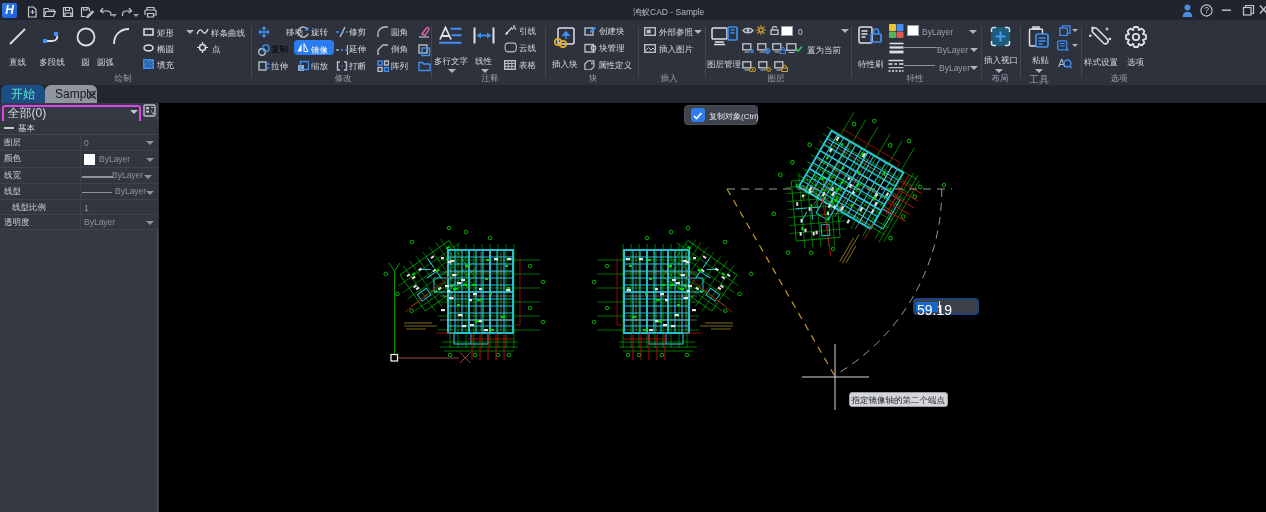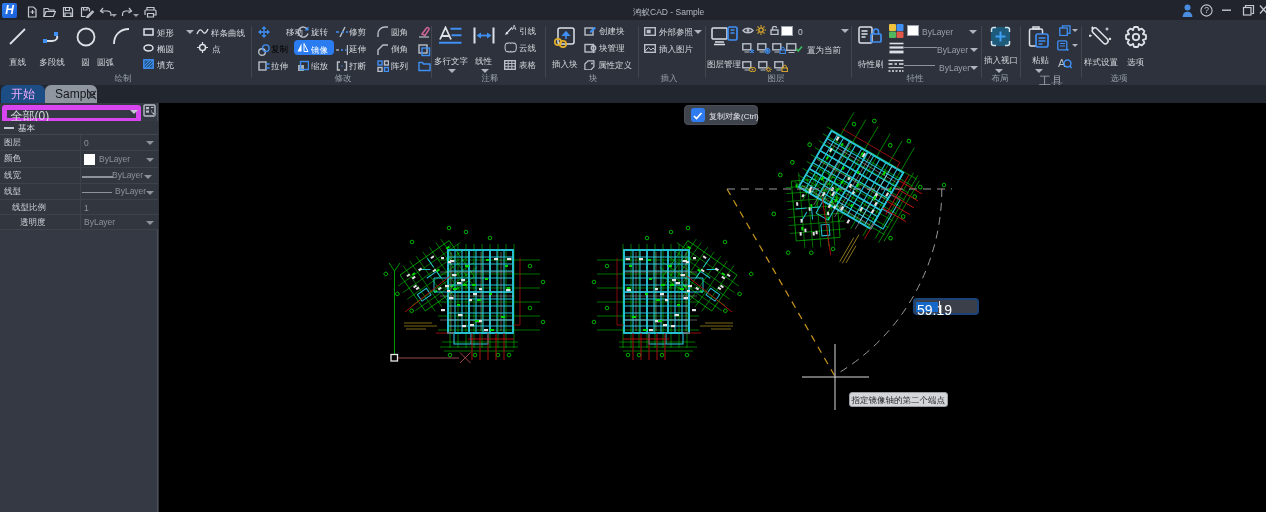--- a/index.html
+++ b/index.html
@@ -67,21 +67,21 @@
 <div style="left:1020px;top:26px;width:1px;height:52px;background:#41464f"></div>
 <div style="left:1081px;top:26px;width:1px;height:52px;background:#41464f"></div>
 <div style="left:101px;top:73px;font-size:8.5px;color:#99a0ab;white-space:nowrap;width:44px;text-align:center">绘制</div>
 <div style="left:321px;top:73px;font-size:8.5px;color:#99a0ab;white-space:nowrap;width:44px;text-align:center">修改</div>
 <div style="left:468px;top:73px;font-size:8.5px;color:#99a0ab;white-space:nowrap;width:44px;text-align:center">注释</div>
 <div style="left:571px;top:73px;font-size:8.5px;color:#99a0ab;white-space:nowrap;width:44px;text-align:center">块</div>
 <div style="left:647px;top:73px;font-size:8.5px;color:#99a0ab;white-space:nowrap;width:44px;text-align:center">插入</div>
 <div style="left:754px;top:73px;font-size:8.5px;color:#99a0ab;white-space:nowrap;width:44px;text-align:center">图层</div>
 <div style="left:893px;top:73px;font-size:8.5px;color:#99a0ab;white-space:nowrap;width:44px;text-align:center">特性</div>
 <div style="left:978px;top:73px;font-size:8.5px;color:#99a0ab;white-space:nowrap;width:44px;text-align:center">布局</div>
-<div style="left:1029px;top:73px;font-size:12px;color:#99a0ab;white-space:nowrap;width:44px;text-align:center">工具</div>
+<div style="left:1029px;top:73px;font-size:10px;color:#99a0ab;white-space:nowrap;width:44px;text-align:left">工具</div>
 <div style="left:1097px;top:73px;font-size:8.5px;color:#99a0ab;white-space:nowrap;width:44px;text-align:center">选项</div>
 <svg style="left:7px;top:26px;" width="21" height="21" viewBox="0 0 21 21">
       <path d="M3 18 18 3" stroke="#dde1e7" fill="none" stroke-width="1.8"></path>
     </svg>
 <svg style="left:42px;top:26px;" width="22" height="21" viewBox="0 0 22 21">
       <path d="M3 15h7c4.5 0 6.5-3 4.5-6.5" stroke="#dde1e7" fill="none" stroke-width="1.8"></path>
       <rect x="1" y="13" width="4" height="4" fill="#3f8ff5"></rect>
       <rect x="12" y="6" width="4" height="4" fill="#3f8ff5"></rect>
     </svg>
 <svg style="left:75px;top:26px;" width="22" height="22" viewBox="0 0 22 22">
@@ -384,27 +384,27 @@
       <rect x="2" y="8" width="20" height="5.5" rx="2.7" transform="rotate(45 12 11)" stroke="#dde1e7" fill="none" stroke-width="1.5"></rect>
       <path d="M4 3l0 0M19 2.5v3M17.5 4h3M4.5 1.5v3M3 3h3M2 9.5v2.5M1 10.7h2.7M21 13l1.8 1.8M22.8 13 21 14.8" stroke="#dde1e7" stroke-width="1.2"></path>
     </svg>
 <div style="left:1084px;top:56.5px;font-size:8.5px;color:#d3d7dd;white-space:nowrap;">样式设置</div>
 <svg style="left:1124px;top:25px;" width="24" height="24" viewBox="0 0 24 24">
       <path d="M18.9 8.9 L22.0 10.2 L22.0 13.8 L18.9 15.1 L19.1 14.7 L20.4 17.8 L17.8 20.4 L14.7 19.1 L15.1 18.9 L13.8 22.0 L10.2 22.0 L8.9 18.9 L9.3 19.1 L6.2 20.4 L3.6 17.8 L4.9 14.7 L5.1 15.1 L2.0 13.8 L2.0 10.2 L5.1 8.9 L4.9 9.3 L3.6 6.2 L6.2 3.6 L9.3 4.9 L8.9 5.1 L10.2 2.0 L13.8 2.0 L15.1 5.1 L14.7 4.9 L17.8 3.6 L20.4 6.2 L19.1 9.3 Z" fill="none" stroke="#dde1e7" stroke-width="1.8" stroke-linejoin="round"></path>
       <circle cx="12" cy="12" r="3.2" fill="none" stroke="#dde1e7" stroke-width="1.8"></circle>
     </svg>
 <div style="left:1127px;top:56.5px;font-size:8.5px;color:#d3d7dd;white-space:nowrap;">选项</div>
 <div style="left:0px;top:85px;width:1266px;height:18px;background:#22262e"></div>
-<div style="left:1px;top:85px;width:44px;height:33px;background:#1d4d85;border-radius:6px 6px 0 0;color:#f0abfc;font-size:12px;text-align:center;line-height:18px">开始</div>
+<div style="left:1px;top:85px;width:44px;height:33px;background:#1d4d85;border-radius:6px 6px 0 0;color:#5eead4;font-size:12px;text-align:center;line-height:18px">开始</div>
 <div style="left:45px;top:85px;width:52px;height:18px;background:#9096a0;border-radius:6px 6px 0 0;color:#15181d;font-size:12px;line-height:18px;padding-left:10px">Sample</div>
 <svg style="left:86.5px;top:89.5px;" width="10" height="10" viewBox="0 0 10 10">
       <path d="M1 1 9 9M9 1 1 9" stroke="#2a2e36" stroke-width="1.3"></path>
     </svg>
 <div style="left:0px;top:103px;width:158px;height:409px;background:#343944;border-right:1px solid #4a4f58"></div>
-<div style="left:1.5px;top:104.5px;width:139.5px;height:18px;background:#343944;border:5px solid #d946ef;border-radius:3px;color:#d6dade;font-size:12px;line-height:13px;padding-left:4px">全部(0)</div>
+<div style="left:1.5px;top:104.5px;width:139.5px;height:18px;background:#343944;border:2px solid #d946ef;border-radius:3px;color:#d6dade;font-size:12px;line-height:13px;padding-left:4px">全部(0)</div>
 <div style="left:130px;top:109.5px;width:0;height:0;border-left:4px solid transparent;border-right:4px solid transparent;border-top:4px solid #c3c8d0"></div>
 <svg style="left:143px;top:104px;" width="15" height="15" viewBox="0 0 15 15">
       <rect x="1" y="1" width="11" height="11" rx="1" stroke="#b9bfc8" fill="none" stroke-width="1.4"></rect>
       <rect x="3" y="3" width="3" height="2.2" fill="#b9bfc8"></rect>
       <rect x="3" y="6.5" width="3" height="2.2" fill="#b9bfc8"></rect>
       <path d="M8 3.5h2.5M8 7h1" stroke="#b9bfc8" stroke-width="1"></path>
       <path d="M8 8l4 4-0.5-2.3 2.3 0.2z" fill="#e8ebef" stroke="#5a6069" stroke-width="0.5"></path>
     </svg>
 <div style="left:0px;top:121px;width:158px;height:14px;background:#31363f;border-bottom:1px solid #42474f"></div>
 <div style="left:4px;top:127px;width:10px;height:2px;background:#c3c8d0"></div>
@@ -413,21 +413,21 @@
 <div style="left:4px;top:137px;font-size:8.5px;color:#ced2d8;white-space:nowrap;">图层</div>
 <div style="left:0px;top:151px;width:158px;height:17px;background:#31363f;border-bottom:1px solid #3d424b"></div>
 <div style="left:4px;top:153px;font-size:8.5px;color:#ced2d8;white-space:nowrap;">颜色</div>
 <div style="left:0px;top:168px;width:158px;height:16px;background:#31363f;border-bottom:1px solid #3d424b"></div>
 <div style="left:4px;top:170px;font-size:8.5px;color:#ced2d8;white-space:nowrap;">线宽</div>
 <div style="left:0px;top:184px;width:158px;height:16px;background:#31363f;border-bottom:1px solid #3d424b"></div>
 <div style="left:4px;top:186px;font-size:8.5px;color:#ced2d8;white-space:nowrap;">线型</div>
 <div style="left:0px;top:200px;width:158px;height:14.5px;background:#31363f;border-bottom:1px solid #3d424b"></div>
 <div style="left:12px;top:202px;font-size:8.5px;color:#ced2d8;white-space:nowrap;">线型比例</div>
 <div style="left:0px;top:214.5px;width:158px;height:15px;background:#31363f;border-bottom:1px solid #3d424b"></div>
-<div style="left:4px;top:216.5px;font-size:8.5px;color:#ced2d8;white-space:nowrap;margin-left:16px;">透明度</div>
+<div style="left:4px;top:216.5px;font-size:8.5px;color:#ced2d8;white-space:nowrap;">透明度</div>
 <div style="left:80px;top:135px;width:1px;height:94.5px;background:#3d424b"></div>
 <div style="left:84px;top:137.5px;font-size:8.5px;color:#8d939d;white-space:nowrap;">0</div>
 <div style="left:146px;top:141px;width:0;height:0;border-left:4px solid transparent;border-right:4px solid transparent;border-top:4px solid #8d939d"></div>
 <div style="left:84px;top:154px;width:11px;height:10.5px;background:#fff"></div>
 <div style="left:99px;top:153.5px;font-size:8.5px;color:#8d939d;white-space:nowrap;">ByLayer</div>
 <div style="left:146px;top:157.5px;width:0;height:0;border-left:4px solid transparent;border-right:4px solid transparent;border-top:4px solid #8d939d"></div>
 <div style="left:82px;top:175.5px;width:31px;height:2px;background:#8d939d"></div>
 <div style="left:112px;top:170px;font-size:8.5px;color:#8d939d;white-space:nowrap;">ByLayer</div>
 <div style="left:144px;top:174.5px;width:0;height:0;border-left:4px solid transparent;border-right:4px solid transparent;border-top:4px solid #8d939d"></div>
 <div style="left:82px;top:191.5px;width:30px;height:1px;background:#8d939d"></div>

